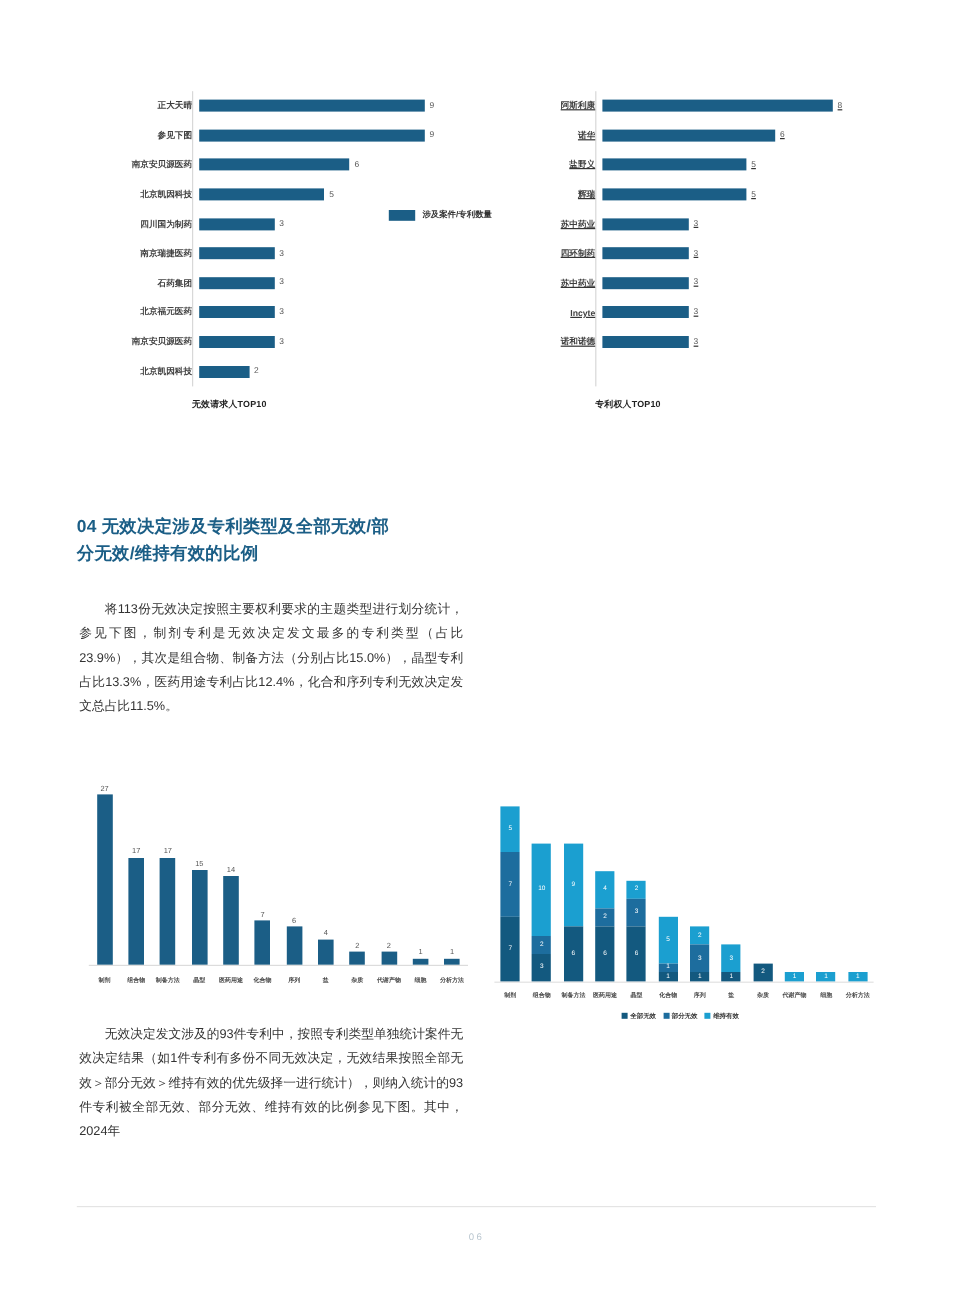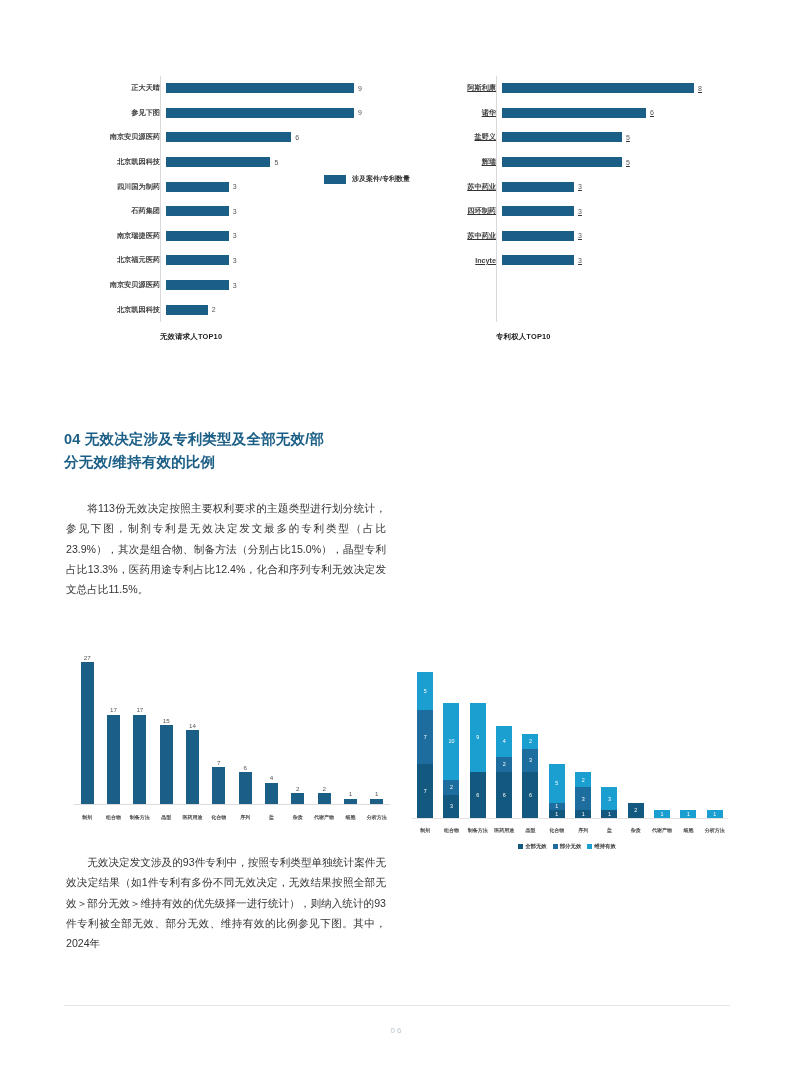--- a/index.html
+++ b/index.html
@@ -147,28 +147,28 @@
             </div>
           </div>
           <div class="brow">
             <div class="blabel">四川国为制药</div>
             <div class="btrack">
               <div class="bbar" style="width: 62.6667px;"></div>
               <span class="bval">3</span>
             </div>
           </div>
           <div class="brow">
+            <div class="blabel">南京瑞捷医药</div>
+            <div class="btrack">
+              <div class="bbar" style="width: 62.6667px;"></div>
+              <span class="bval">3</span>
+            </div>
+          </div>
+          <div class="brow">
             <div class="blabel">石药集团</div>
-            <div class="btrack">
-              <div class="bbar" style="width: 62.6667px;"></div>
-              <span class="bval">3</span>
-            </div>
-          </div>
-          <div class="brow">
-            <div class="blabel">南京瑞捷医药</div>
             <div class="btrack">
               <div class="bbar" style="width: 62.6667px;"></div>
               <span class="bval">3</span>
             </div>
           </div>
           <div class="brow">
             <div class="blabel">北京福元医药</div>
             <div class="btrack">
               <div class="bbar" style="width: 62.6667px;"></div>
               <span class="bval">3</span>
@@ -239,20 +239,27 @@
           </div>
           <div class="brow">
             <div class="blabel">苏中药业</div>
             <div class="btrack">
               <div class="bbar" style="width: 72px;"></div>
               <span class="bval">3</span>
             </div>
           </div>
           <div class="brow">
             <div class="blabel">Incyte</div>
+            <div class="btrack">
+              <div class="bbar" style="width: 72px;"></div>
+              <span class="bval">3</span>
+            </div>
+          </div>
+          <div class="brow">
+            <div class="blabel">诺和诺德</div>
             <div class="btrack">
               <div class="bbar" style="width: 72px;"></div>
               <span class="bval">3</span>
             </div>
           </div>
         </div>
       <div class="chart-caption">专利权人TOP10</div>
     </div>
 
     <div class="legend-float">

